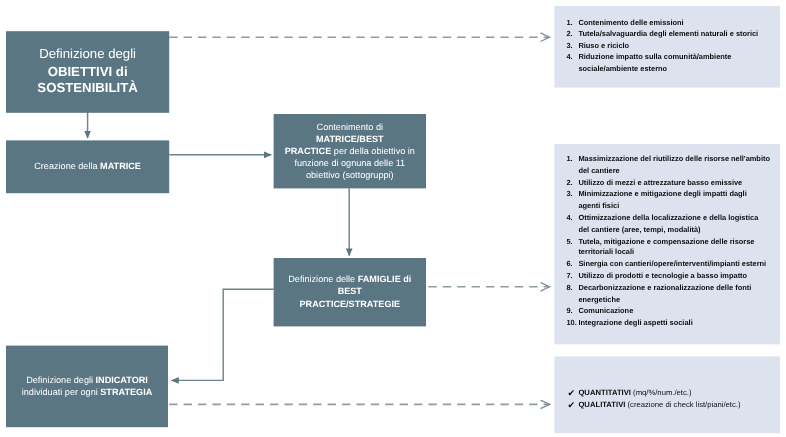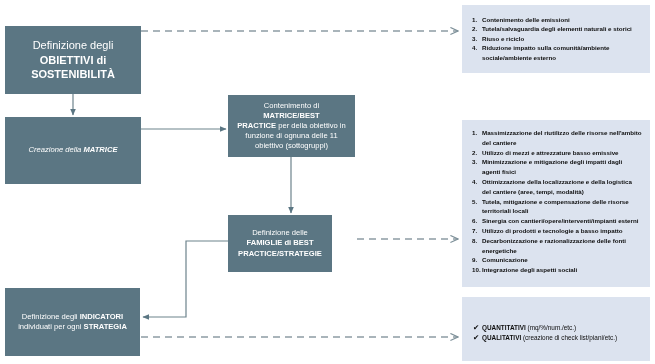--- a/index.html
+++ b/index.html
@@ -7,23 +7,23 @@
        font-family:"Liberation Sans","DejaVu Sans",sans-serif;}
   #canvas{position:absolute;left:0;top:0;width:655px;height:364px;}
 
   .box{position:absolute;background:#5b7683;color:#ffffff;
        display:flex;align-items:center;justify-content:center;
        text-align:center;line-height:1.32;box-sizing:border-box;}
   .box .txt{padding:0 9px;display:block;}
   .box b{font-weight:bold;}
 
   #box-obiettivi{left:5px;  top:26px;  width:136px; height:68px;  font-size:11px;}
-  #box-matrice  {left:5px;  top:117px; width:136px; height:67px;  font-size:7.6px;font-style:italic;}
+  #box-matrice  {left:5px;  top:117px; width:136px; height:44px;  font-size:7.6px;}
   #box-azioni   {left:228px;top:95px;  width:127px; height:62px;  font-size:7.6px;}
-  #box-famiglie {left:228px;top:215px; width:104px; height:57px;  font-size:7.6px;}
+  #box-famiglie {left:228px;top:215px; width:127px; height:57px;  font-size:7.6px;}
   #box-indicatori{left:5px; top:288px; width:135px; height:68px;  font-size:7.6px;}
 
   .panel{position:absolute;background:#dce3ef;box-sizing:border-box;}
   #panel-obiettivi{left:462px;top:5px;  width:188px;height:68px;}
   #panel-azioni   {left:462px;top:120px;width:188px;height:167px;}
   #panel-indicatori{left:462px;top:297px;width:188px;height:64px;}
 
   .list{margin:0;padding:0;list-style:none;}
   .li{display:flex;align-items:flex-start;color:#0d0d0d;
       font-size:6.2px;line-height:1.52;font-weight:bold;}

